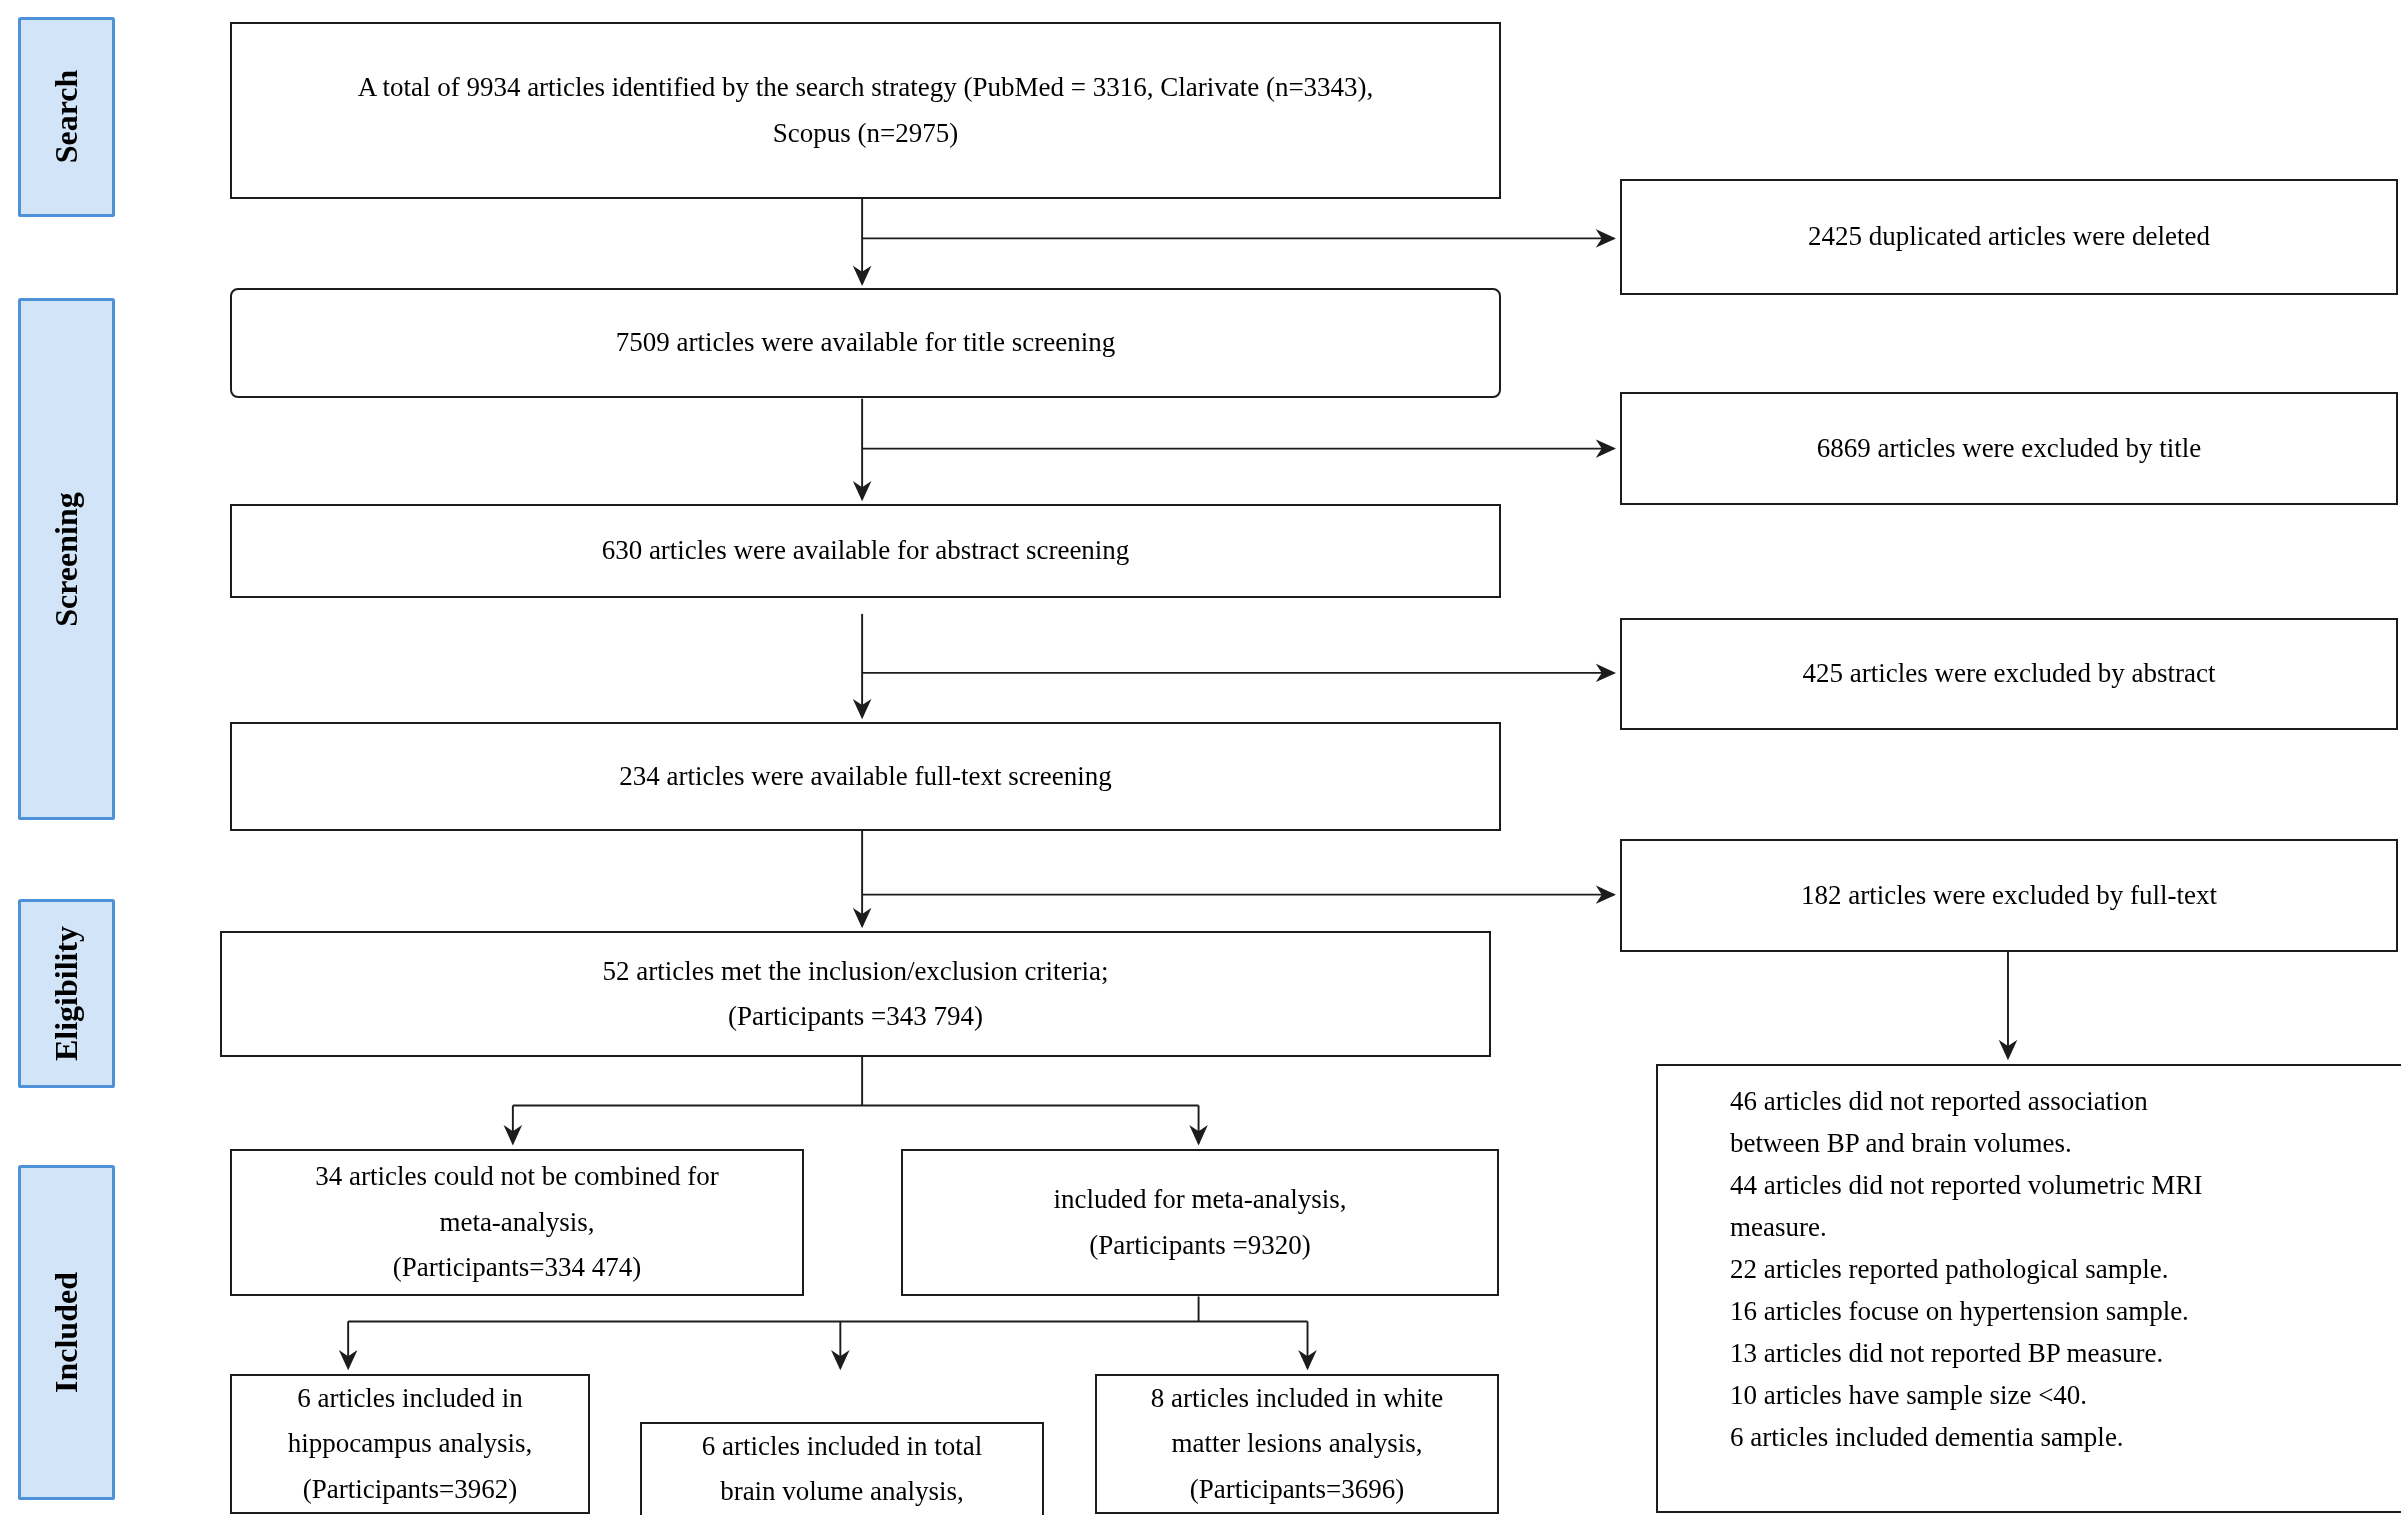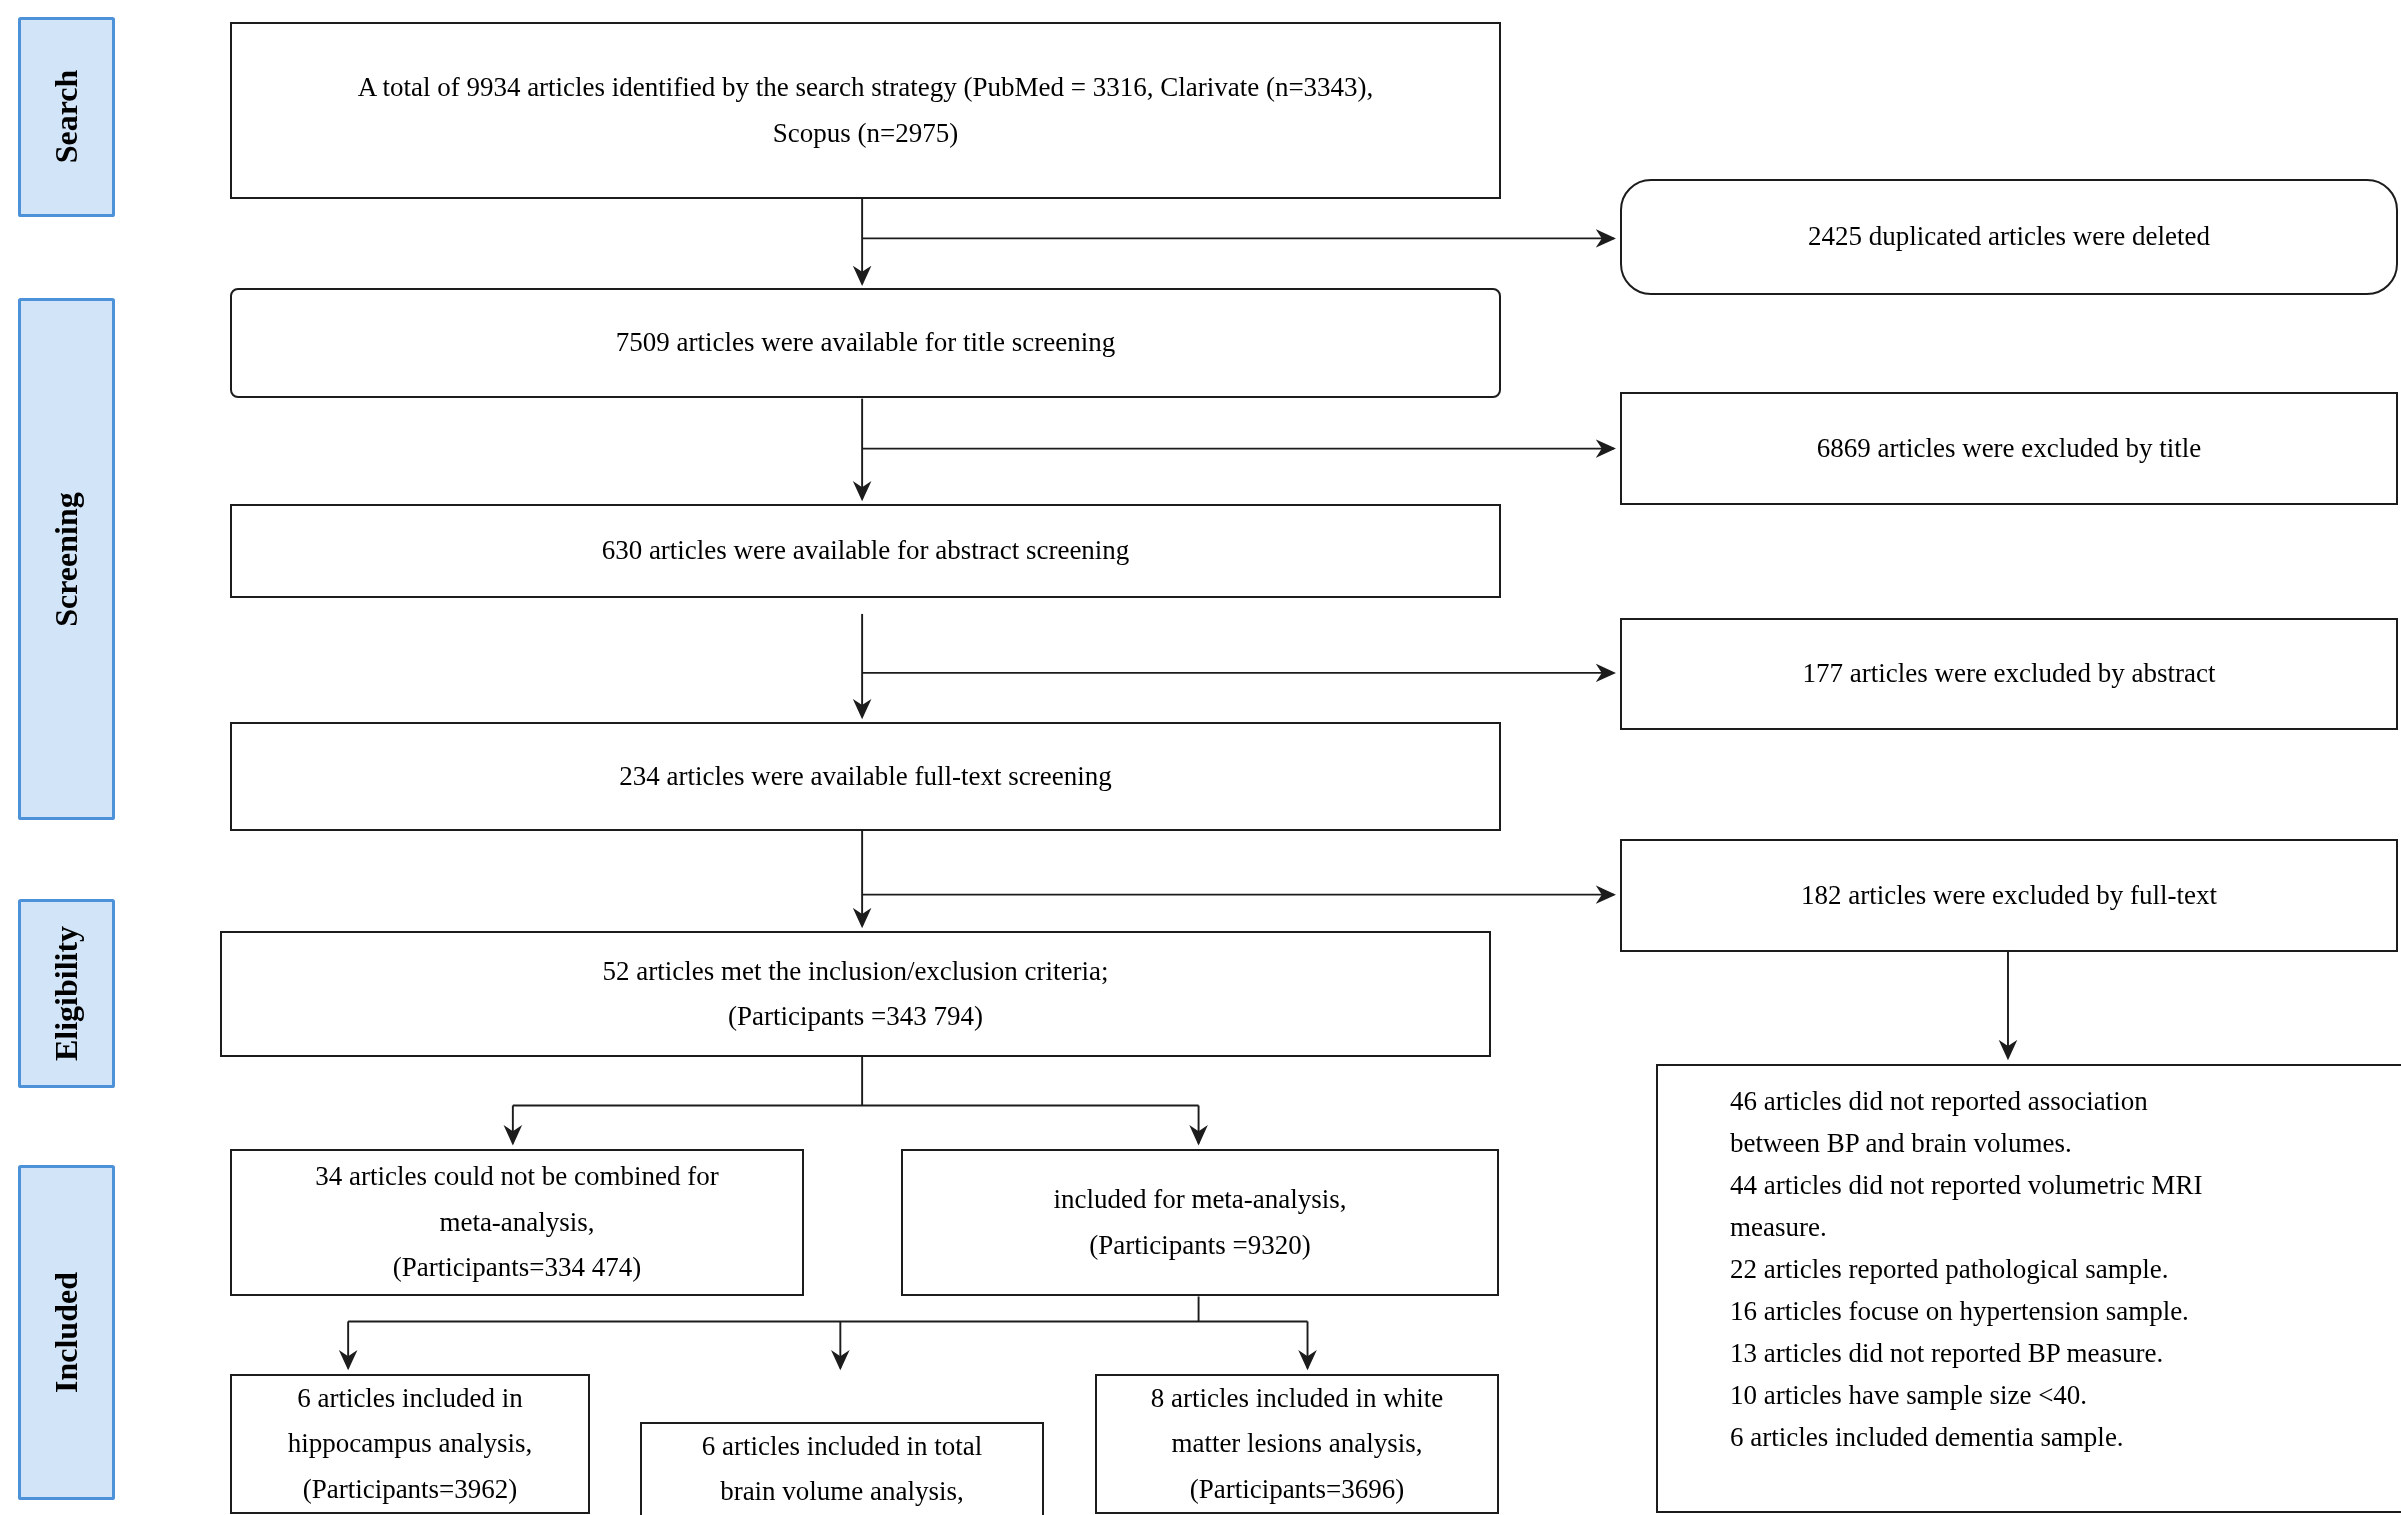--- a/index.html
+++ b/index.html
@@ -126,30 +126,30 @@
     <div class="line">brain volume analysis,</div>
     <div class="line">(Participants =4394)</div>
   </div>
 
   <div class="box" style="left:1095px; top:1374px; width:404px; height:140px;">
     <div class="line">8 articles included in white</div>
     <div class="line">matter lesions analysis,</div>
     <div class="line">(Participants=3696)</div>
   </div>
 
-  <div class="box" style="left:1620px; top:179px; width:778px; height:116px;border-radius:31px;">
+  <div class="box" style="left:1620px; top:179px; width:778px; height:116px;">
     <div class="line">2425 duplicated articles were deleted</div>
   </div>
 
   <div class="box" style="left:1620px; top:392px; width:778px; height:113px;">
     <div class="line">6869 articles were excluded by title</div>
   </div>
 
   <div class="box" style="left:1620px; top:618px; width:778px; height:112px;">
-    <div class="line">177 articles were excluded by abstract</div>
+    <div class="line">425 articles were excluded by abstract</div>
   </div>
 
   <div class="box" style="left:1620px; top:839px; width:778px; height:113px;">
     <div class="line">182 articles were excluded by full-text</div>
   </div>
 
   <div class="box reasons" style="left:1620px; top:1064px; width:778px; height:449px;">
     <div class="line">46 articles did not reported association</div>
     <div class="line">between BP and brain volumes.</div>
     <div class="line">44 articles did not reported volumetric MRI</div>

